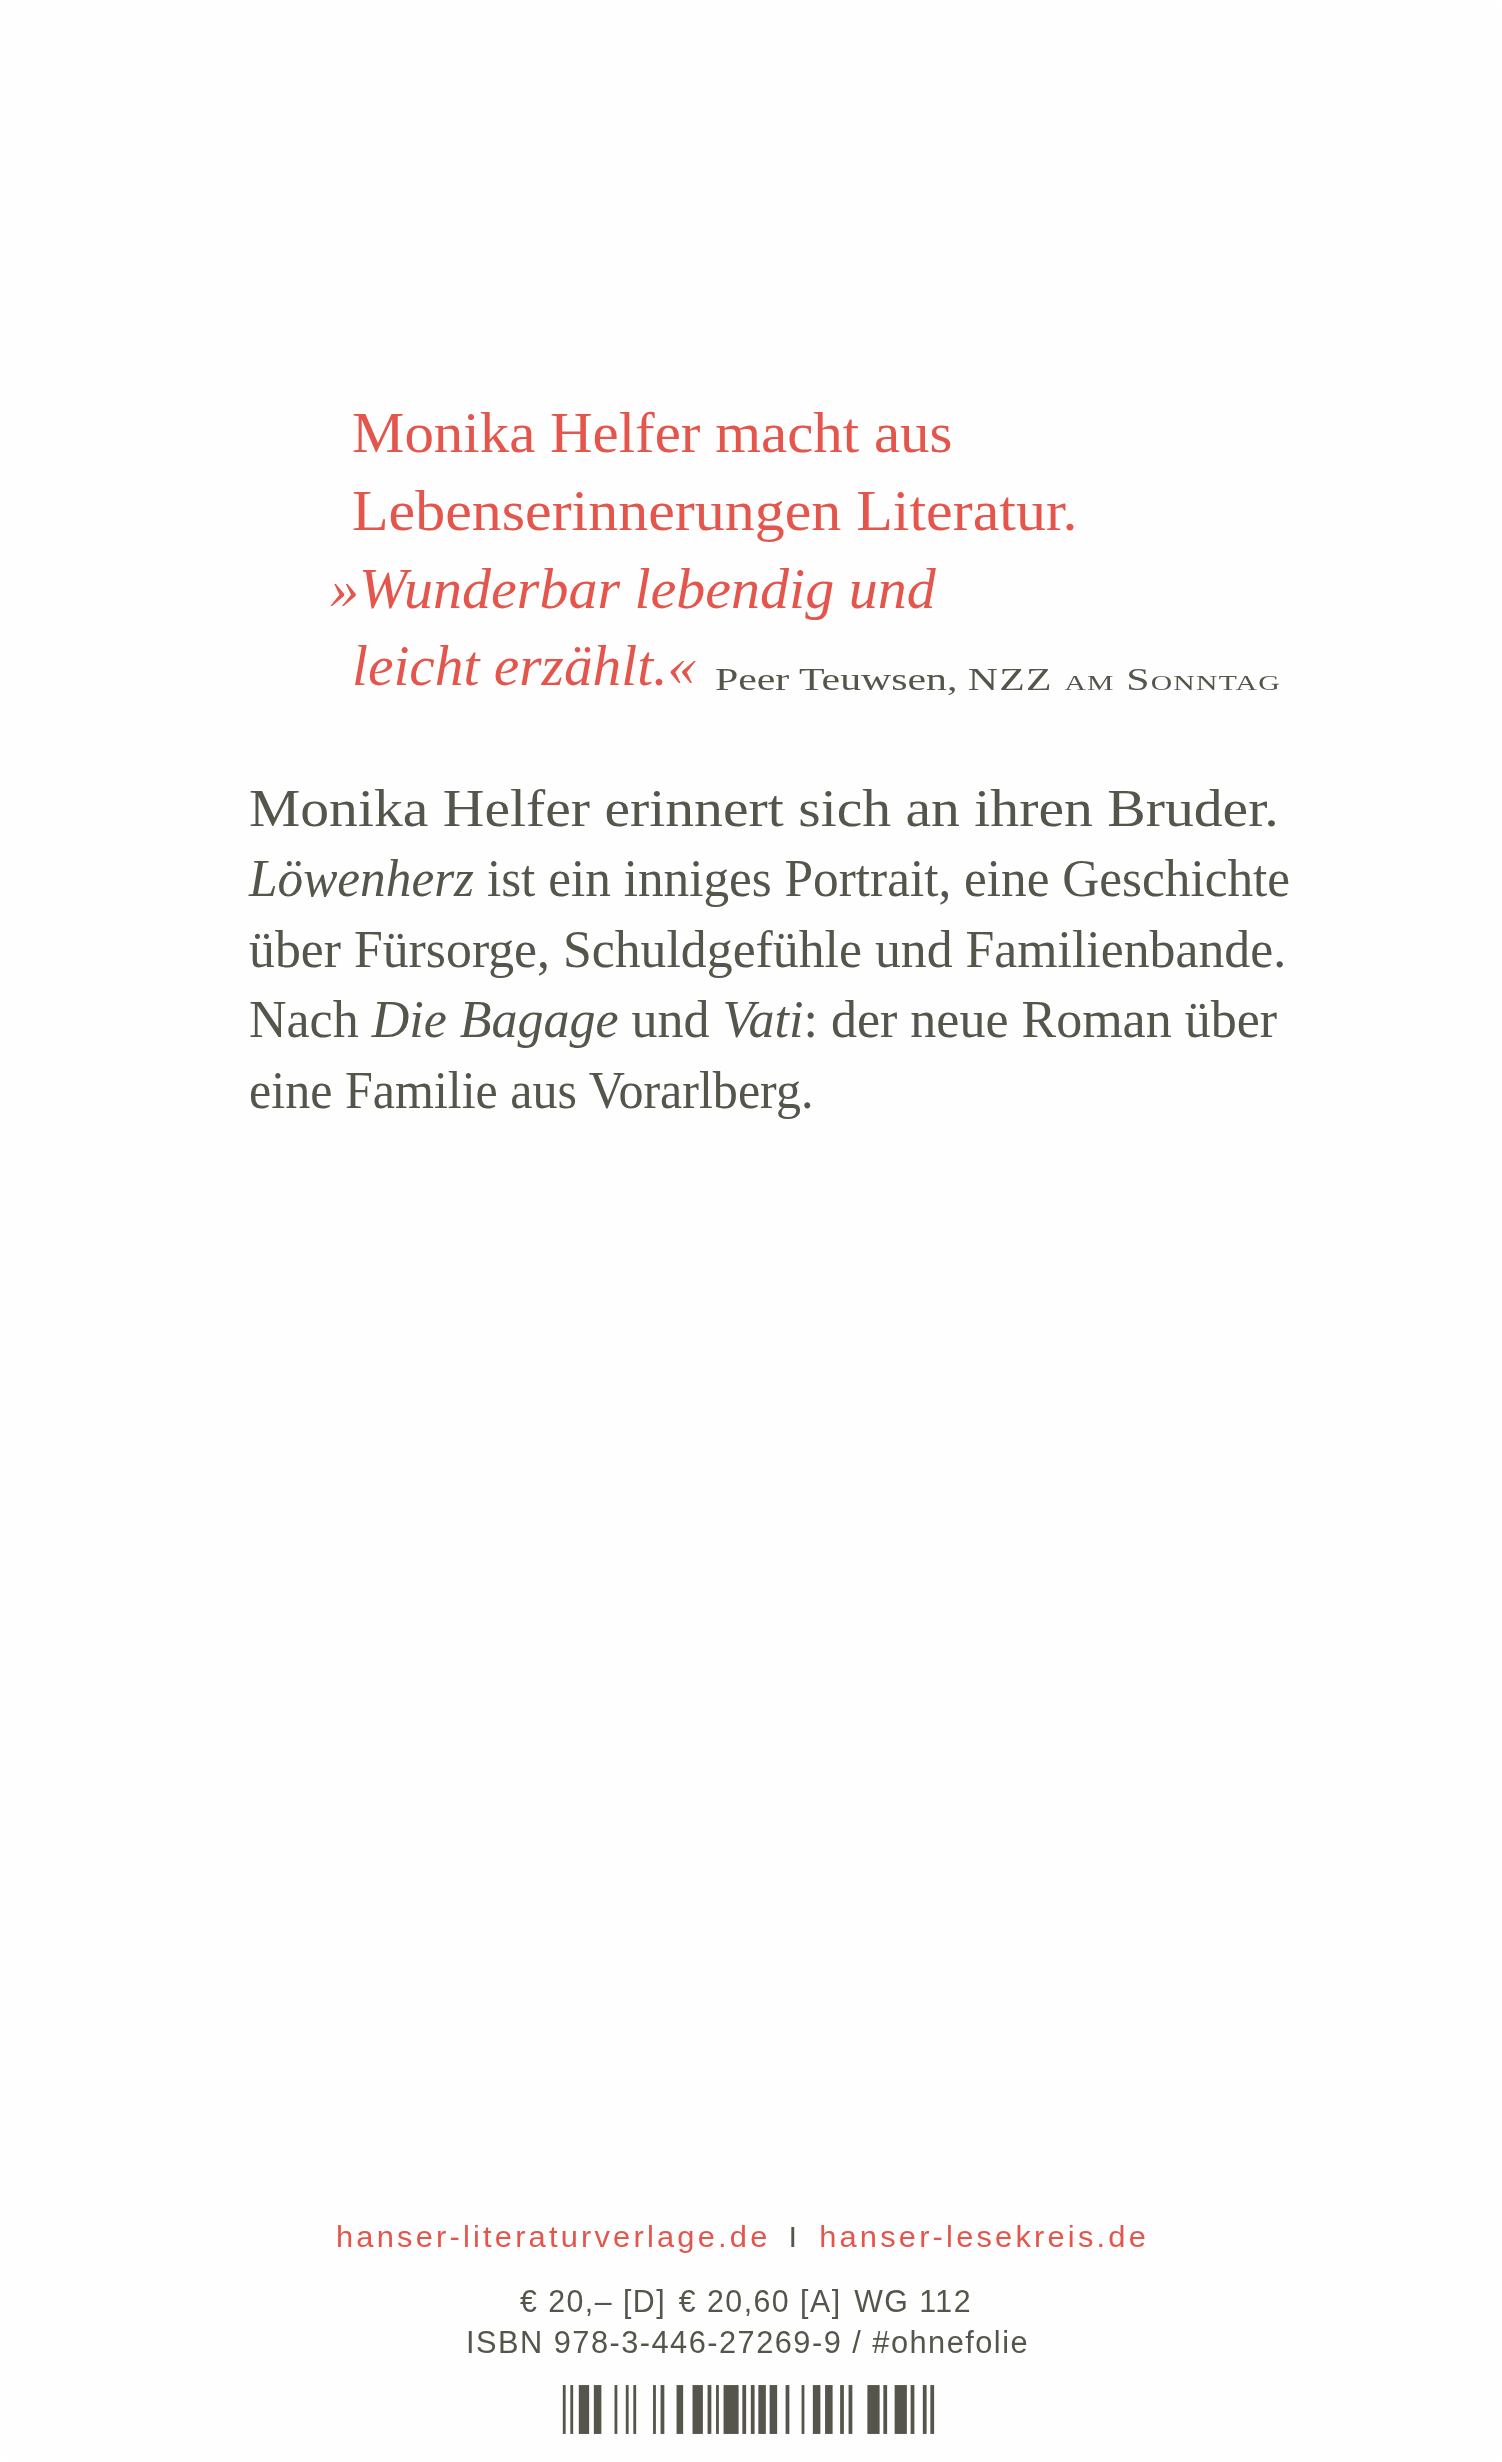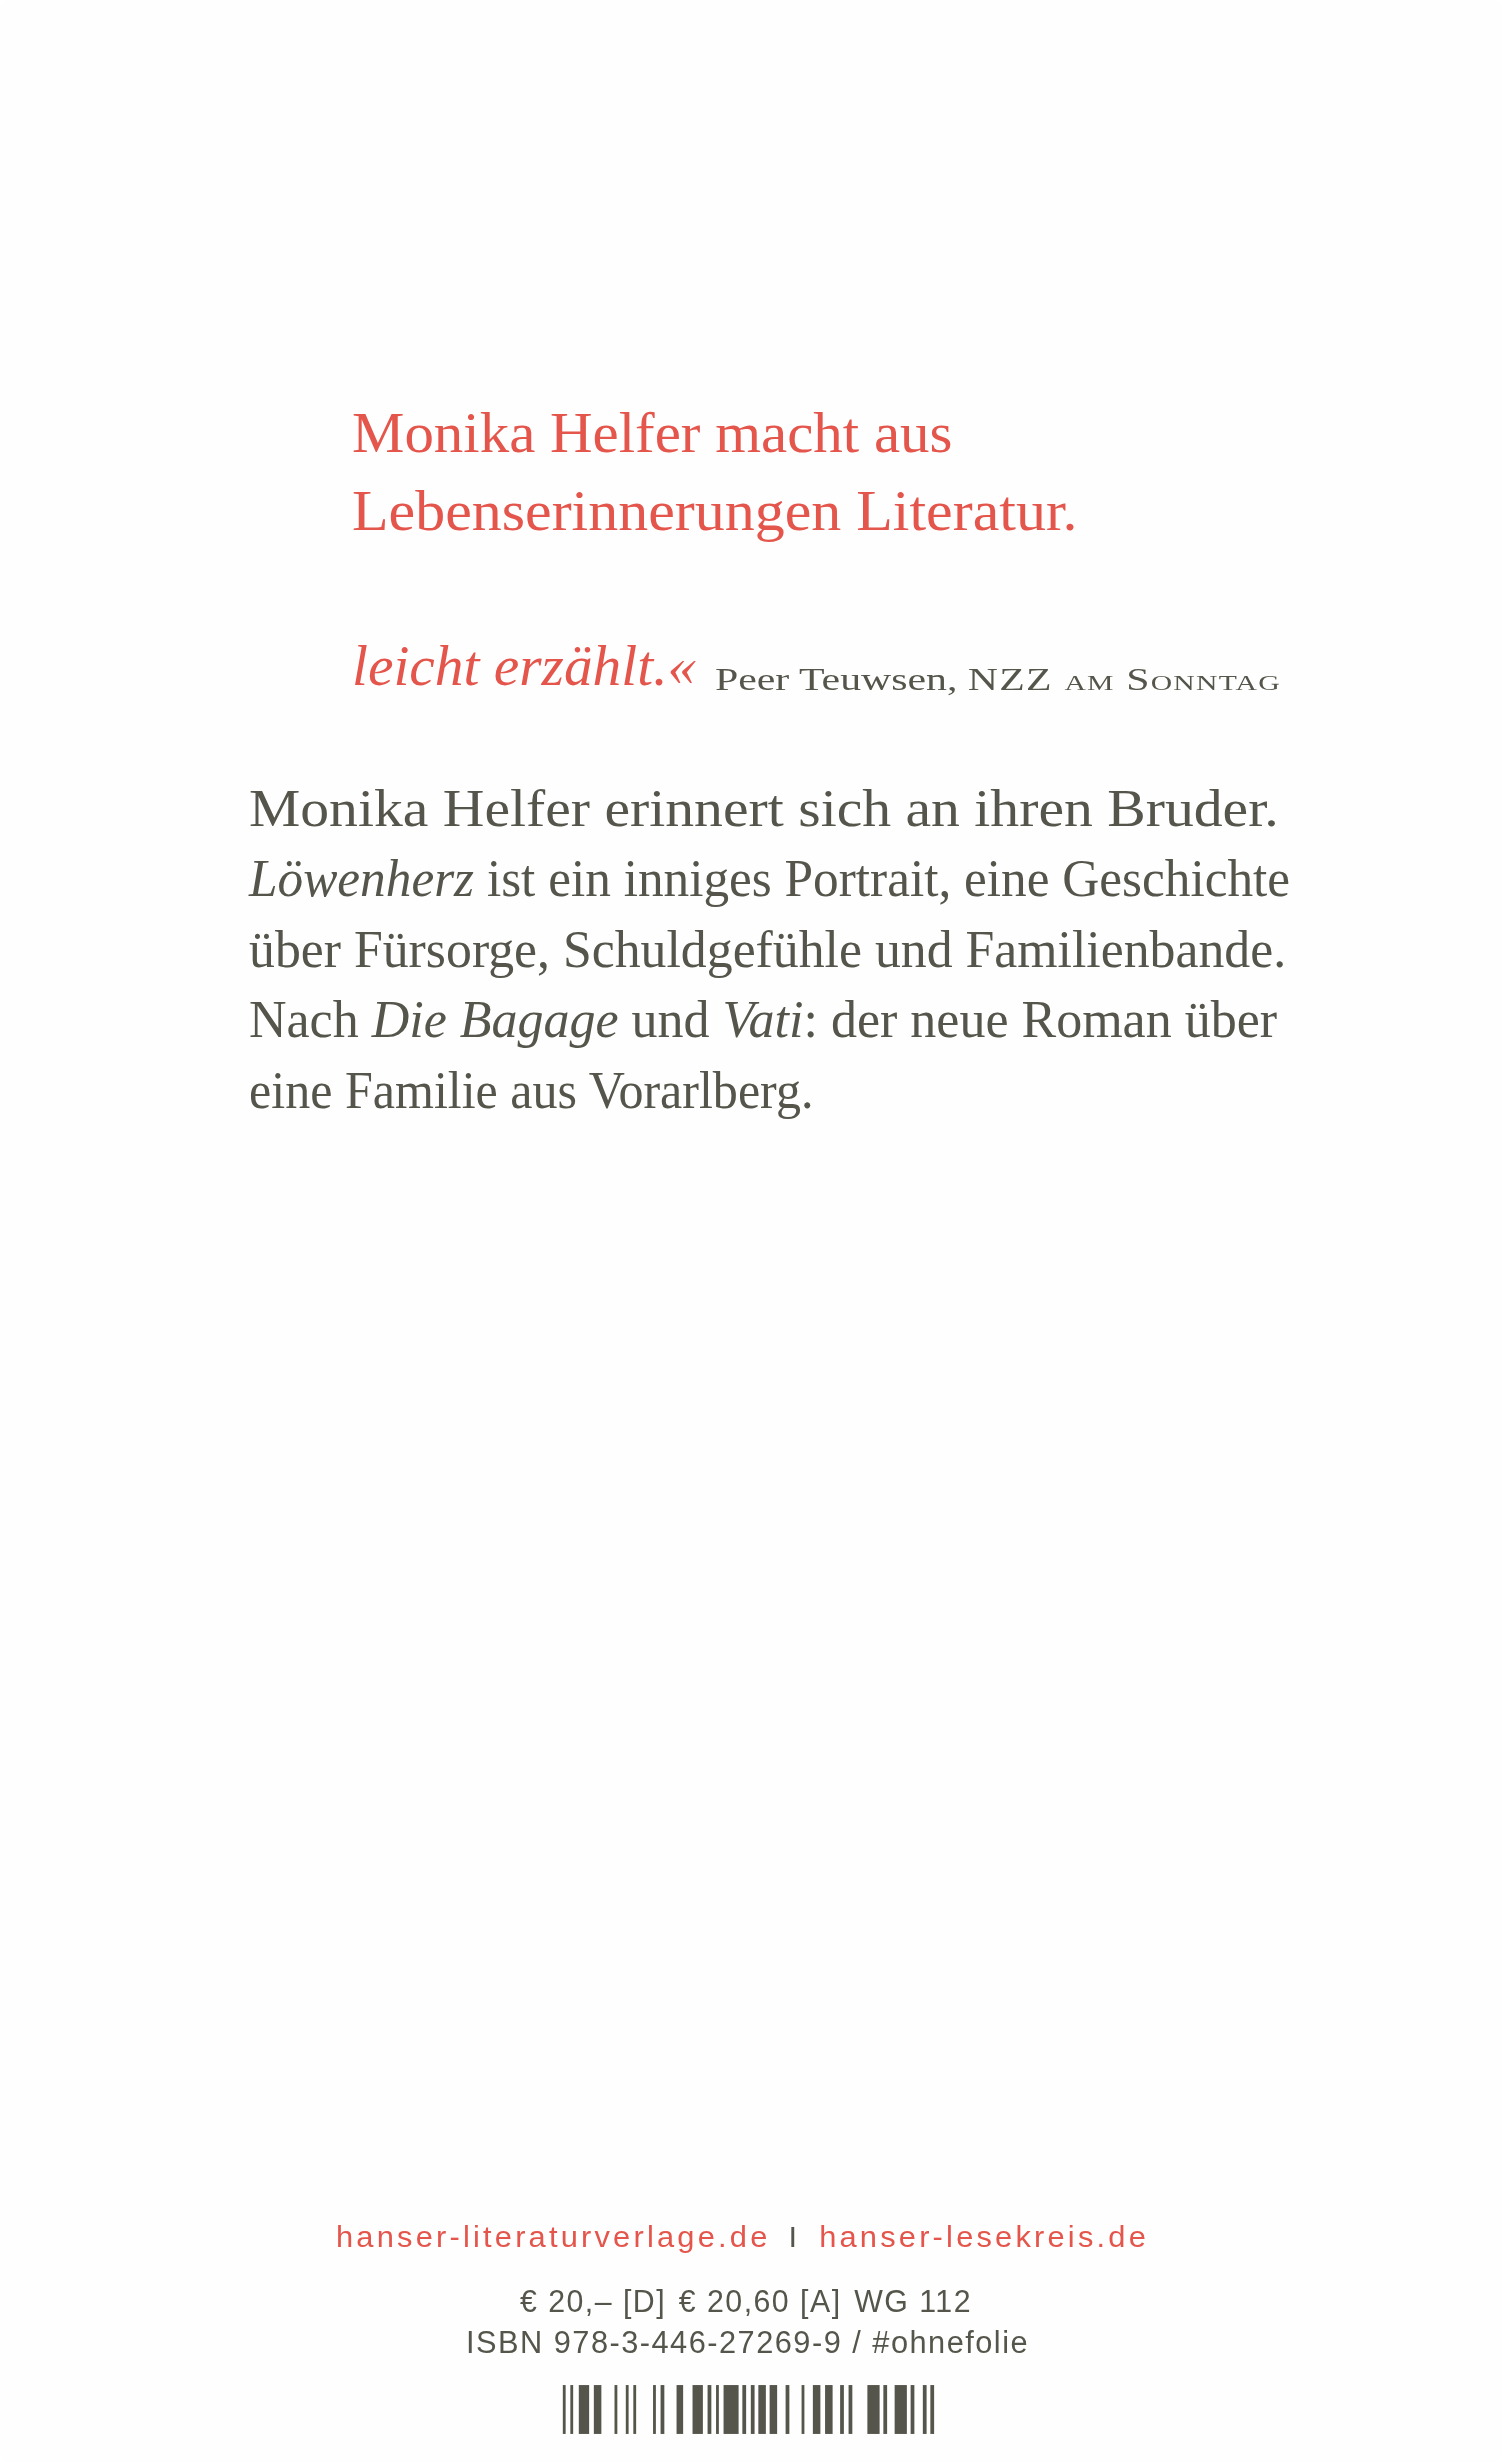--- a/index.html
+++ b/index.html
@@ -88,20 +88,23 @@
 <div class="page">
 
   <div class="line serif quote" style="left: 352px; top: 404px; transform: scaleX(1.0158);">
     <span>Monika Helfer macht aus</span>
   </div>
 
   <div class="line serif quote" style="left: 352px; top: 482px; transform: scaleX(1.0333);">
     <span>Lebenserinnerungen Literatur.</span>
   </div>
 
+  <div class="line serif quote quote-italic" style="left: 330px; top: 560px; transform: scaleX(1);">
+    <span>»</span><span>Wunderbar lebendig und</span>
+  </div>
 
   <div class="line serif quote quote-italic" style="left: 352px; top: 637px; transform: scaleX(0.9892);">
     <span>leicht erzählt.</span><span>«</span>
   </div>
 
   <div class="line serif attribution" style="left: 715px; top: 664px; transform: scaleX(1.3483);">
     <span>Peer Teuwsen,</span>
     <span class="smallcaps">NZZ am Sonntag</span>
   </div>
 

